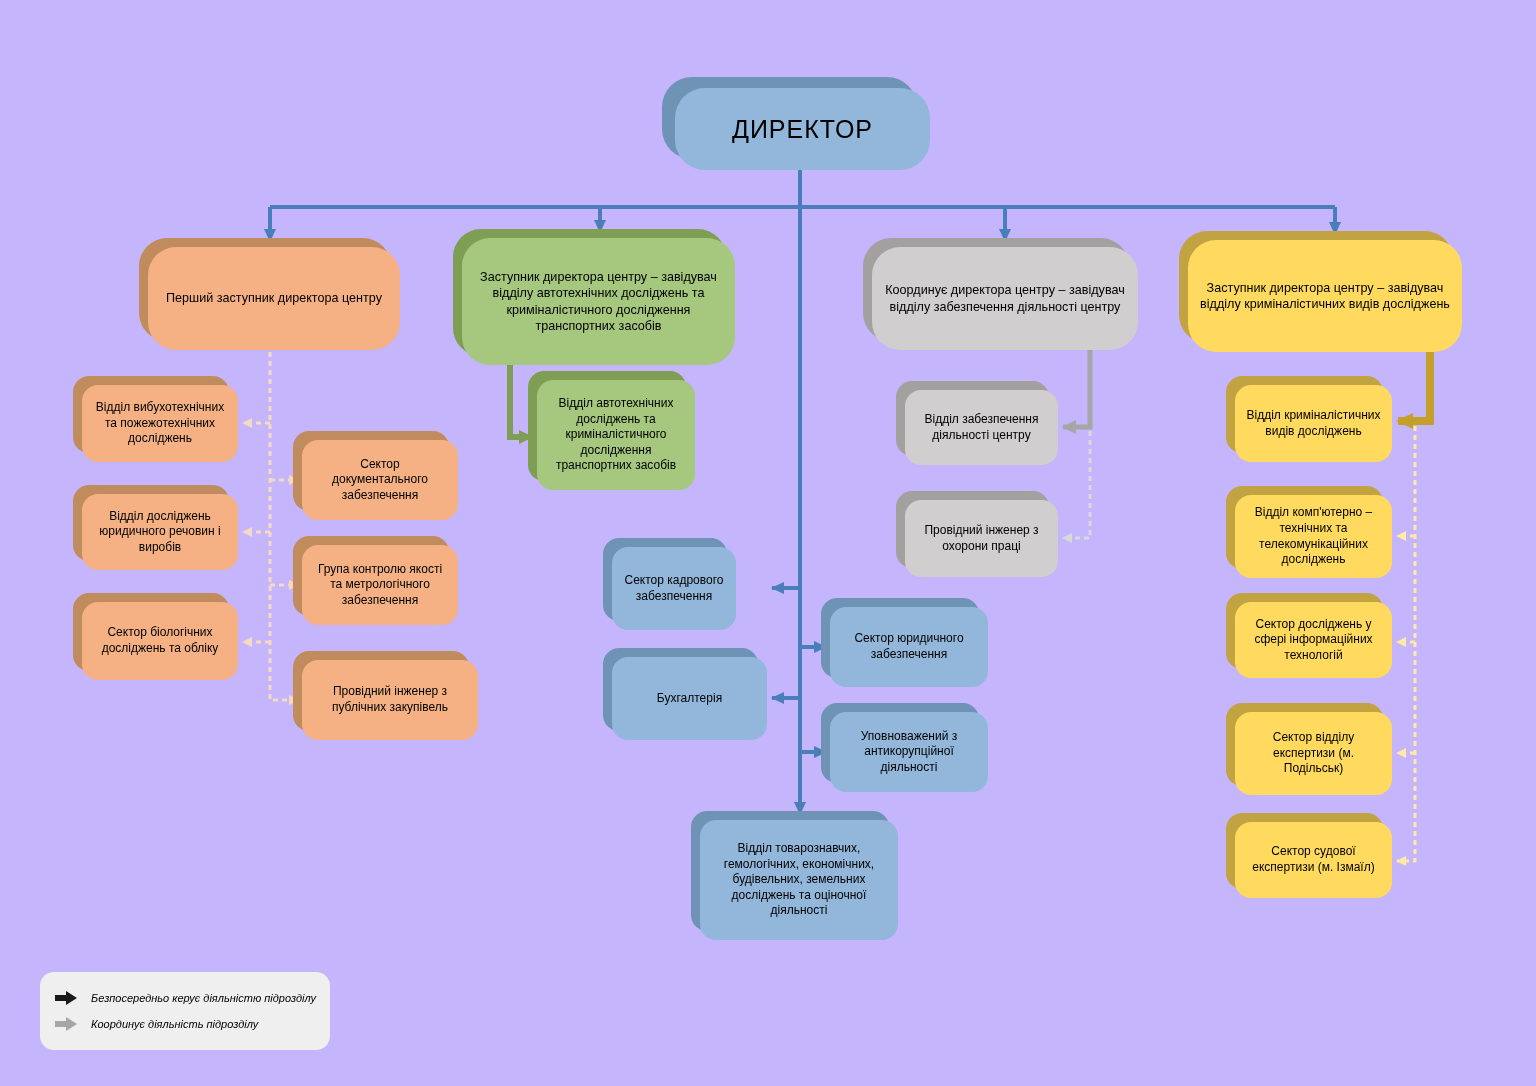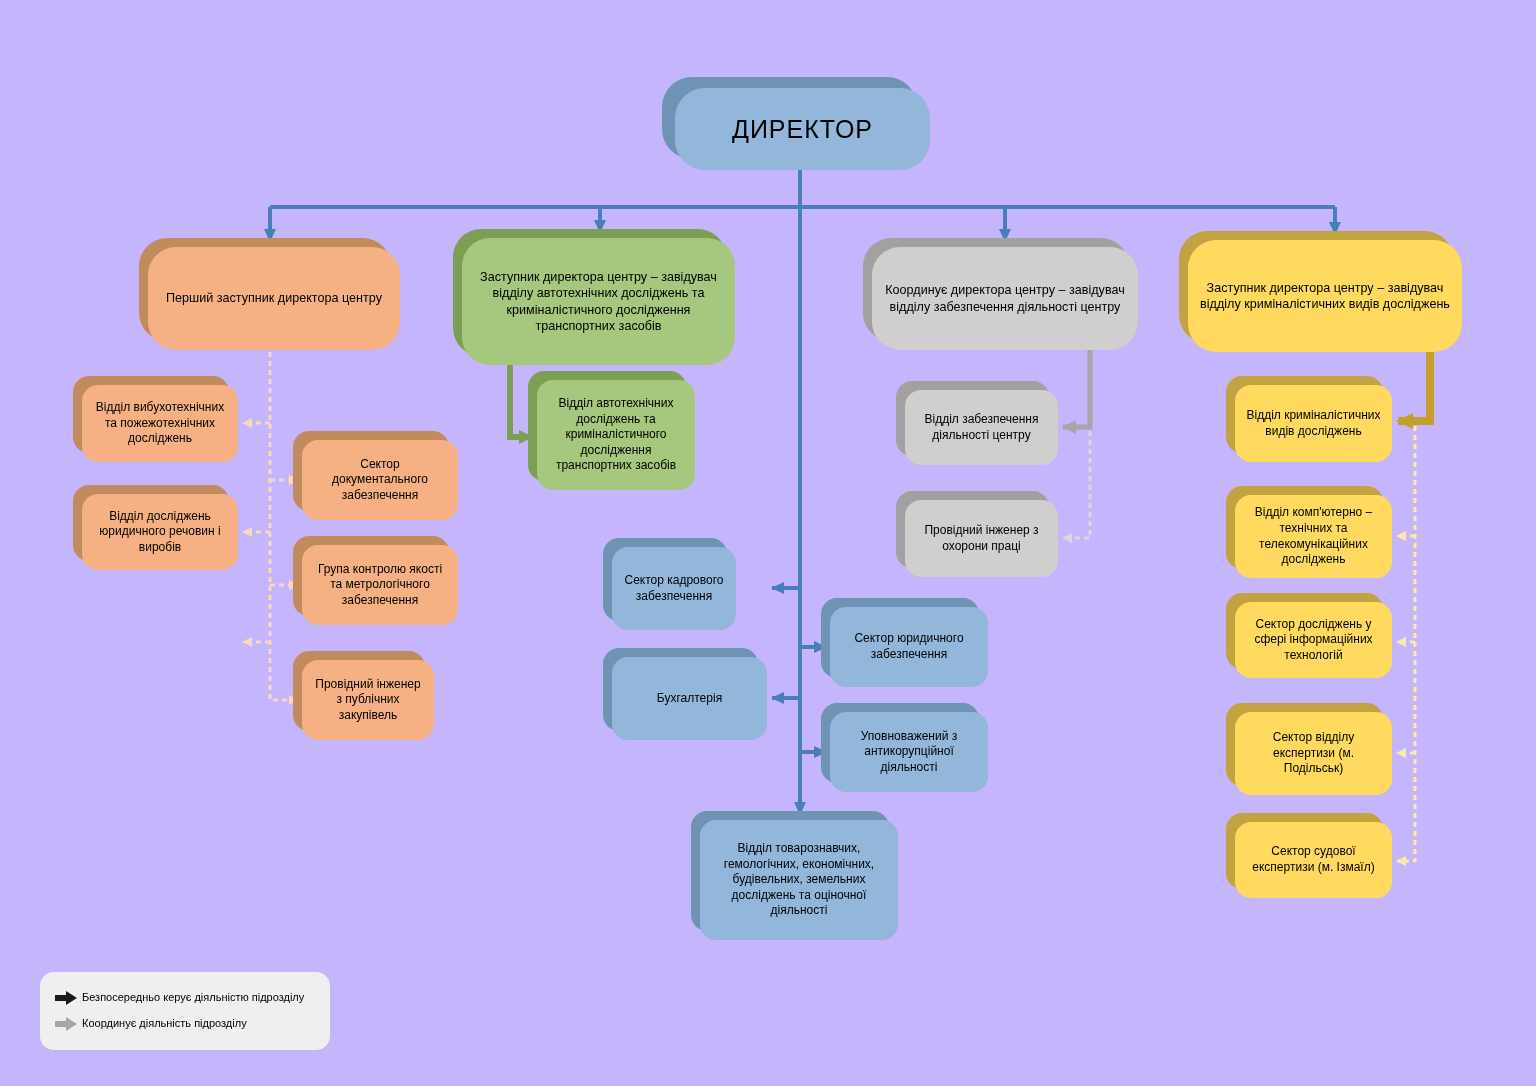--- a/index.html
+++ b/index.html
@@ -30,21 +30,21 @@
   .director{
     font-size:25px;letter-spacing:1px;border-radius:30px;
     box-shadow:-13px -11px 0 var(--blue-shadow);
   }
   .legend{
     position:absolute;left:40px;top:972px;width:290px;height:78px;
     background:var(--legend-bg);border-radius:14px;
     display:flex;flex-direction:column;justify-content:space-evenly;
     padding:6px 14px;box-sizing:border-box;font-size:11px;
   }
-  .legend-row{display:flex;gap:4px;}
+  .legend-row{display:flex;align-items:center;gap:13px;font-style:italic;}
   .legend-arrow{width:24px;height:14px;flex:0 0 auto;}
 </style>
 </head>
 <body>
 
 <div class="canvas">
 
   <svg class="connectors" width="1536" height="1086" viewBox="0 0 1536 1086">
     <defs>
       <marker id="m-blue" markerUnits="userSpaceOnUse" markerWidth="15" markerHeight="14" refX="12" refY="6" orient="auto">
@@ -107,27 +107,30 @@
 
   <div class="node orange head" style="left:148px;top:247px;width:252px;height:103px">
     <span>Перший заступник директора центру</span>
   </div>
   <div class="node orange" style="left:82px;top:385px;width:156px;height:77px">
     <span>Відділ вибухотехнічних та пожежотехнічних досліджень</span>
   </div>
   <div class="node orange" style="left:82px;top:494px;width:156px;height:76px">
     <span>Відділ досліджень юридичного речовин і виробів</span>
   </div>
+  <div class="node orange" style="left:82px;top:602px;width:156px;height:78px">
+    <span>Сектор біологічних досліджень та обліку</span>
+  </div>
   <div class="node orange" style="left:302px;top:440px;width:156px;height:80px">
     <span>Сектор документального забезпечення</span>
   </div>
   <div class="node orange" style="left:302px;top:545px;width:156px;height:80px">
     <span>Група контролю якості та метрологічного забезпечення</span>
   </div>
-  <div class="node orange" style="left:302px;top:660px;width:132px;height:80px">
+  <div class="node orange" style="left:302px;top:660px;width:176px;height:80px">
     <span>Провідний інженер з публічних закупівель</span>
   </div>
 
   <div class="node green head" style="left:462px;top:238px;width:273px;height:127px">
     <span>Заступник директора центру – завідувач відділу автотехнічних досліджень та криміналістичного дослідження транспортних засобів</span>
   </div>
   <div class="node green" style="left:537px;top:380px;width:158px;height:110px">
     <span>Відділ автотехнічних досліджень та криміналістичного дослідження транспортних засобів</span>
   </div>
 

